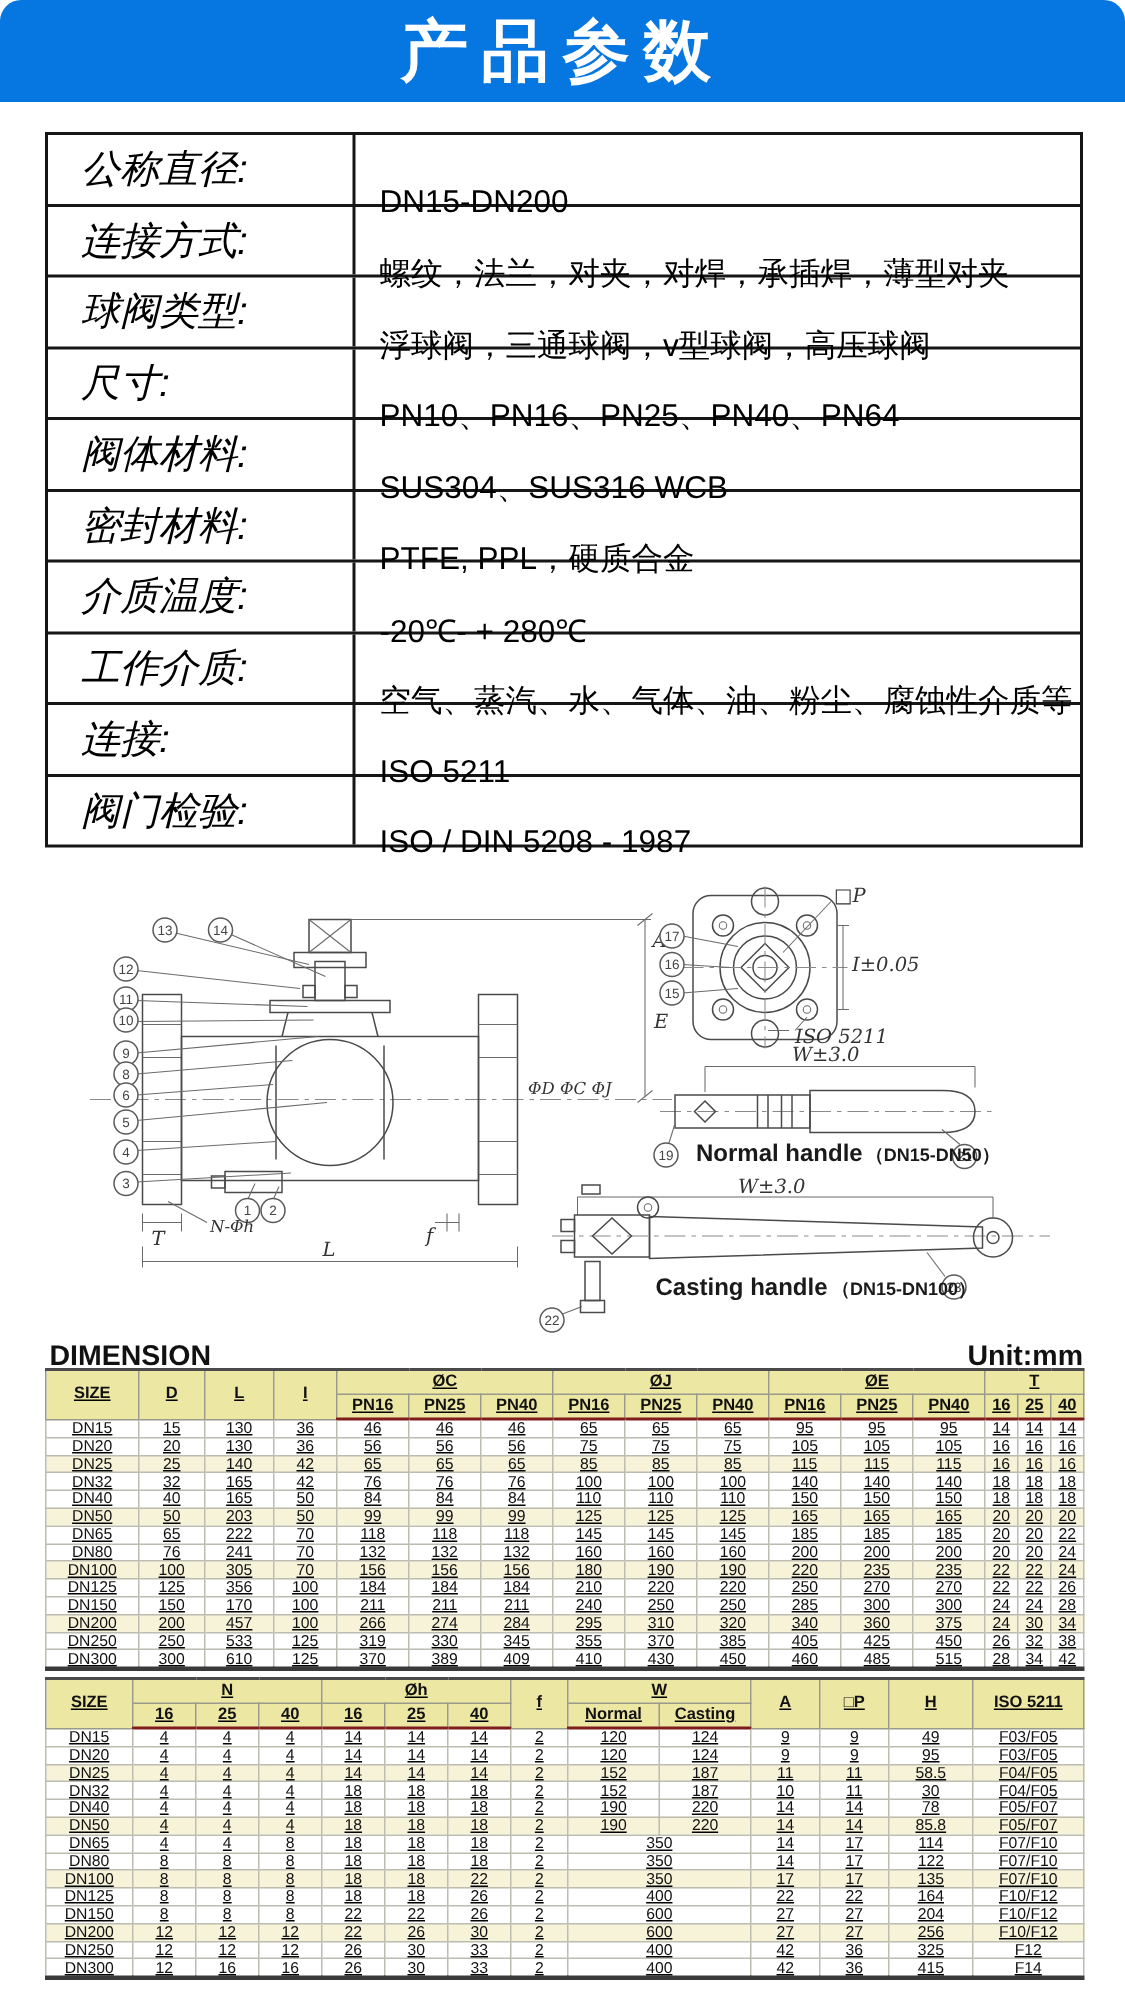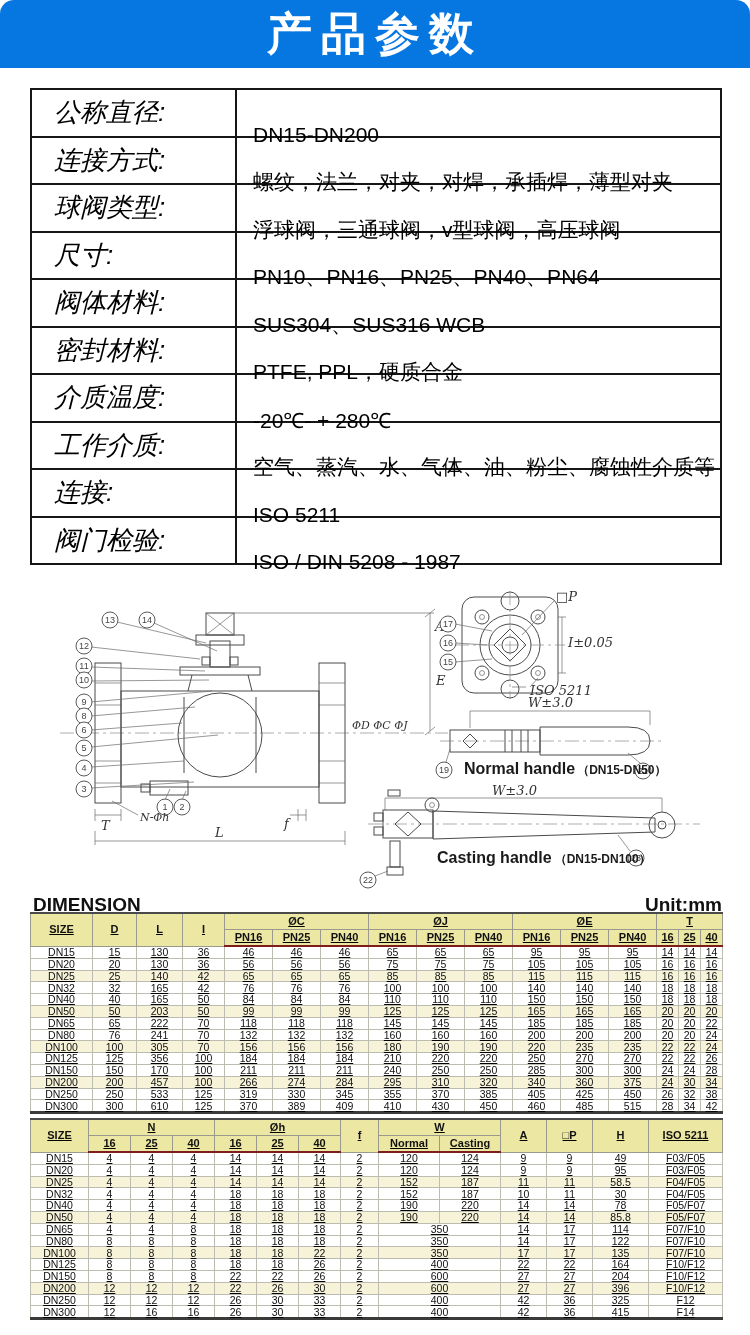--- a/index.html
+++ b/index.html
@@ -870,21 +870,21 @@
           <td>12</td>
           <td>12</td>
           <td>12</td>
           <td>22</td>
           <td>26</td>
           <td>30</td>
           <td>2</td>
           <td colspan="2">600</td>
           <td>27</td>
           <td>27</td>
-          <td>396</td>
+          <td>256</td>
           <td>F10/F12</td>
         </tr>
         <tr>
           <td>DN250</td>
           <td>12</td>
           <td>12</td>
           <td>12</td>
           <td>26</td>
           <td>30</td>
           <td>33</td>

